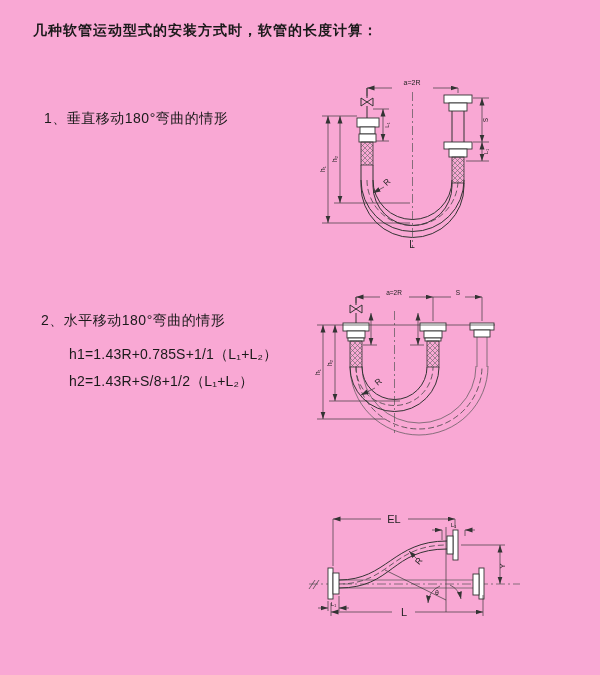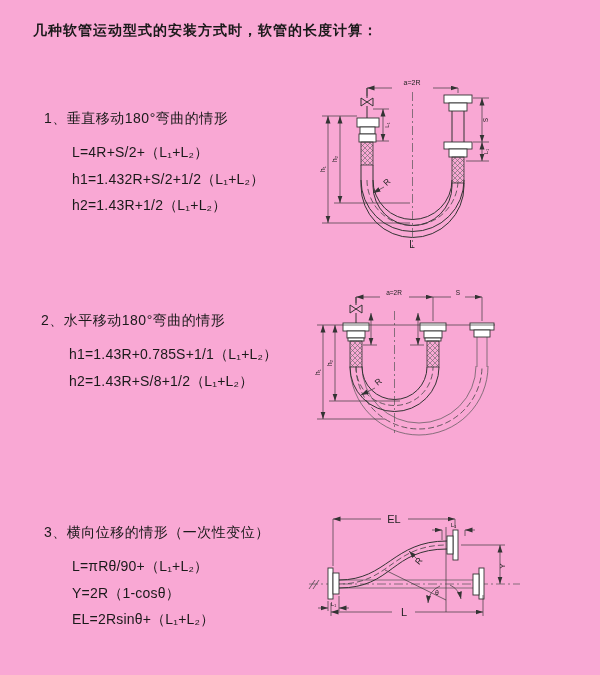--- a/index.html
+++ b/index.html
@@ -28,43 +28,30 @@
 </style>
 </head>
 <body>
 
 <div class="page">
 
   <div class="title">几种软管运动型式的安装方式时，软管的长度计算：</div>
 
   <div class="sec" id="sec1">
     <div class="heading">1、垂直移动180°弯曲的情形</div>
-    <div class="formulas">
-      <div class="formula">L=4R+S/2+（L₁+L₂）</div>
-      <div class="formula">h1=1.432R+S/2+1/2（L₁+L₂）</div>
-      <div class="formula">h2=1.43R+1/2（L₁+L₂）</div>
-    </div>
   </div>
 
   <div class="sec" id="sec2">
     <div class="heading">2、水平移动180°弯曲的情形</div>
     <div class="formulas">
       <div class="formula">h1=1.43R+0.785S+1/1（L₁+L₂）</div>
       <div class="formula">h2=1.43R+S/8+1/2（L₁+L₂）</div>
     </div>
   </div>
 
-  <div class="sec" id="sec3">
-    <div class="heading">3、横向位移的情形（一次性变位）</div>
-    <div class="formulas">
-      <div class="formula">L=πRθ/90+（L₁+L₂）</div>
-      <div class="formula">Y=2R（1-cosθ）</div>
-      <div class="formula">EL=2Rsinθ+（L₁+L₂）</div>
-    </div>
-  </div>
 
   <svg class="diag" id="d1" width="280" height="200" viewBox="0 0 280 200">
     <defs>
       <pattern id="ht1" width="5" height="5" patternUnits="userSpaceOnUse">
         <path d="M0,5 L5,0 M0,0 L5,5" stroke="#666" stroke-width="0.6"></path>
       </pattern>
       <marker id="ae1" markerWidth="8" markerHeight="6" refX="7.5" refY="2.5" orient="auto" markerUnits="userSpaceOnUse">
         <path d="M0,0 L7.5,2.5 L0,5 Z" fill="#333"></path>
       </marker>
       <marker id="as1" markerWidth="8" markerHeight="6" refX="0" refY="2.5" orient="auto" markerUnits="userSpaceOnUse">

